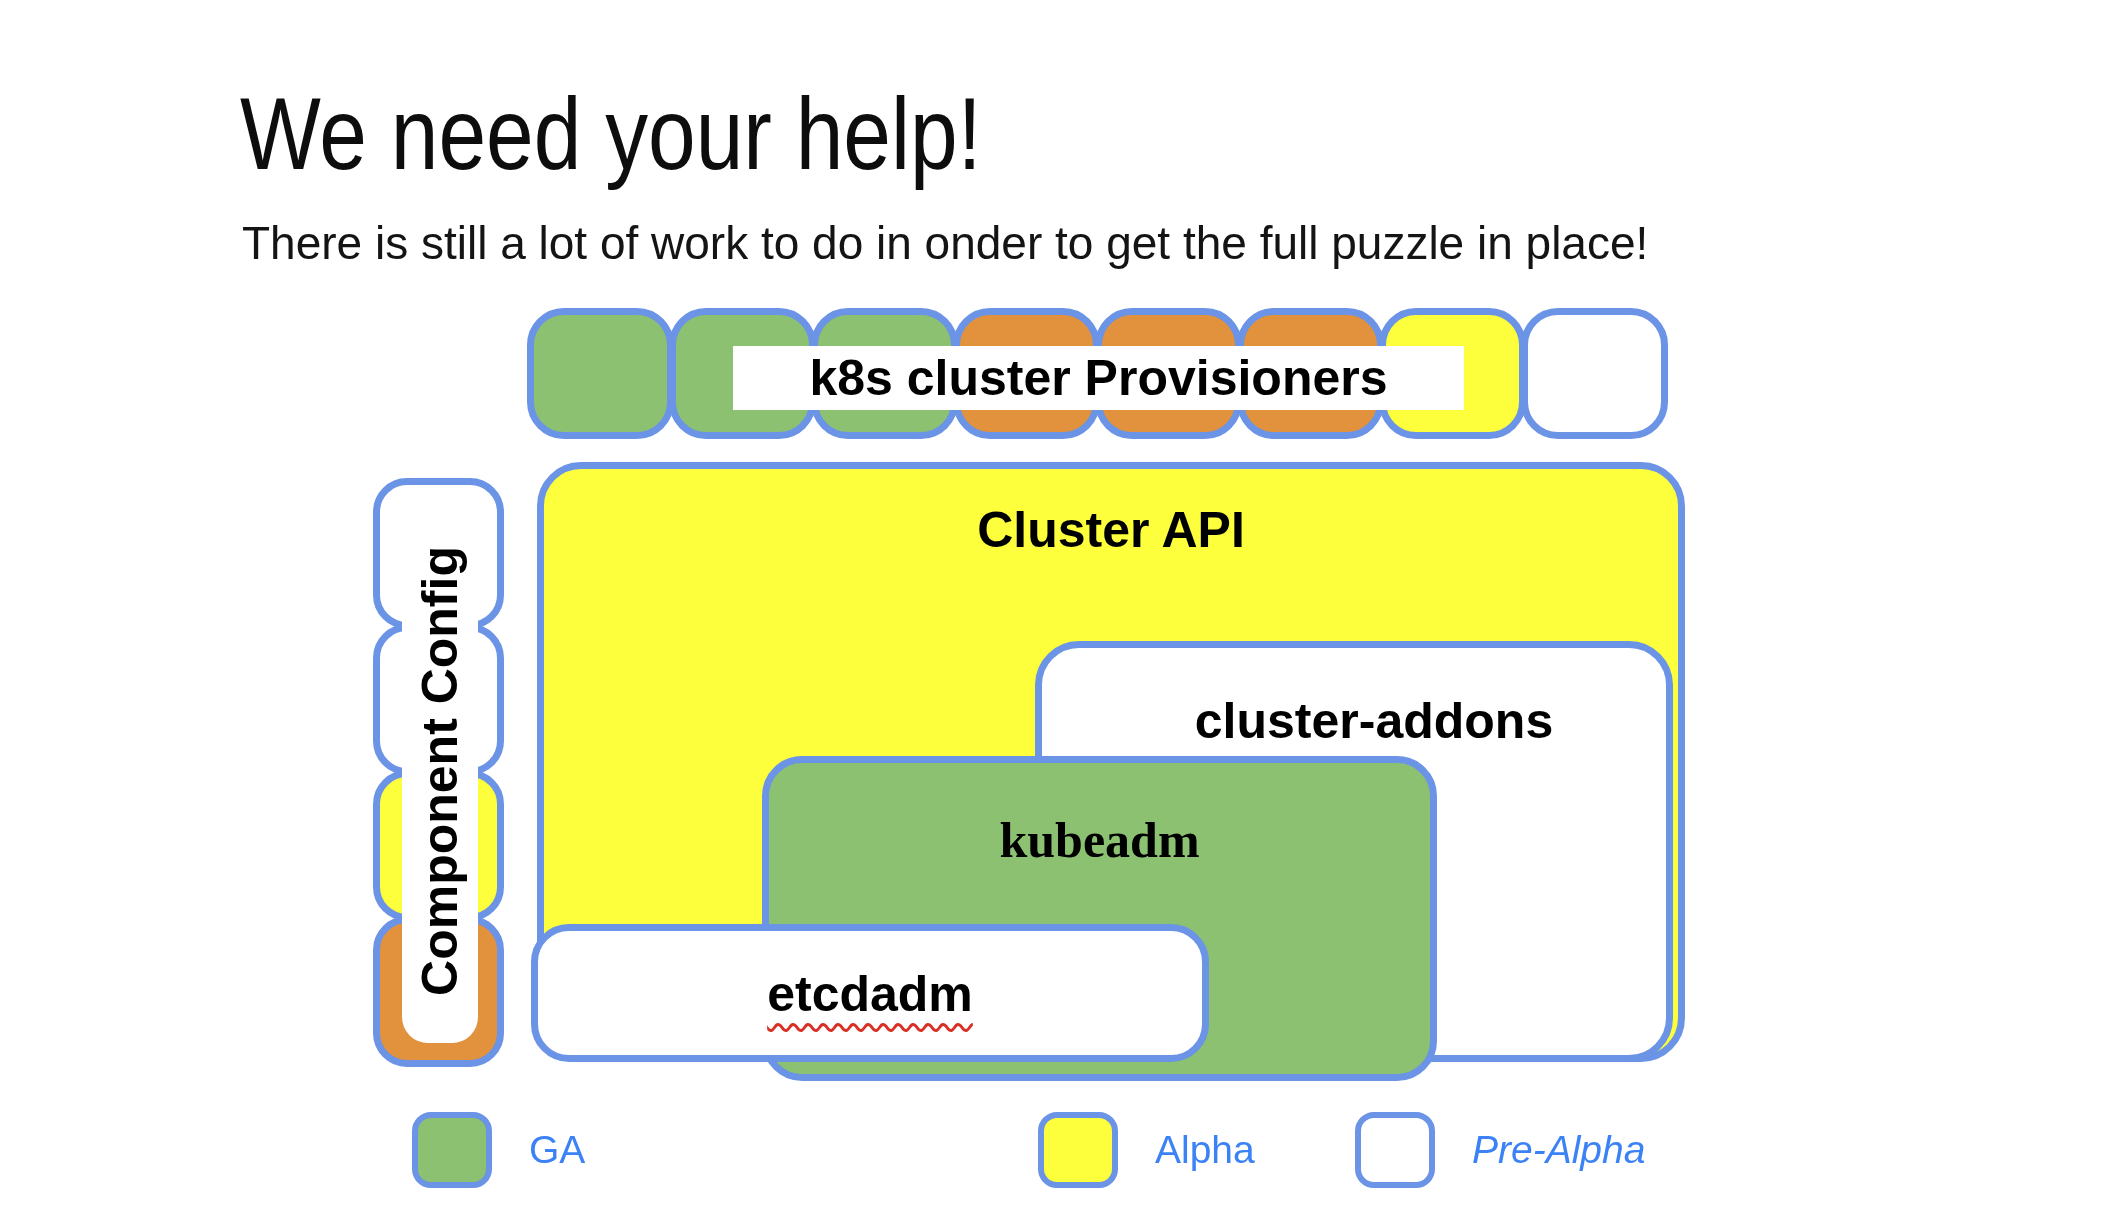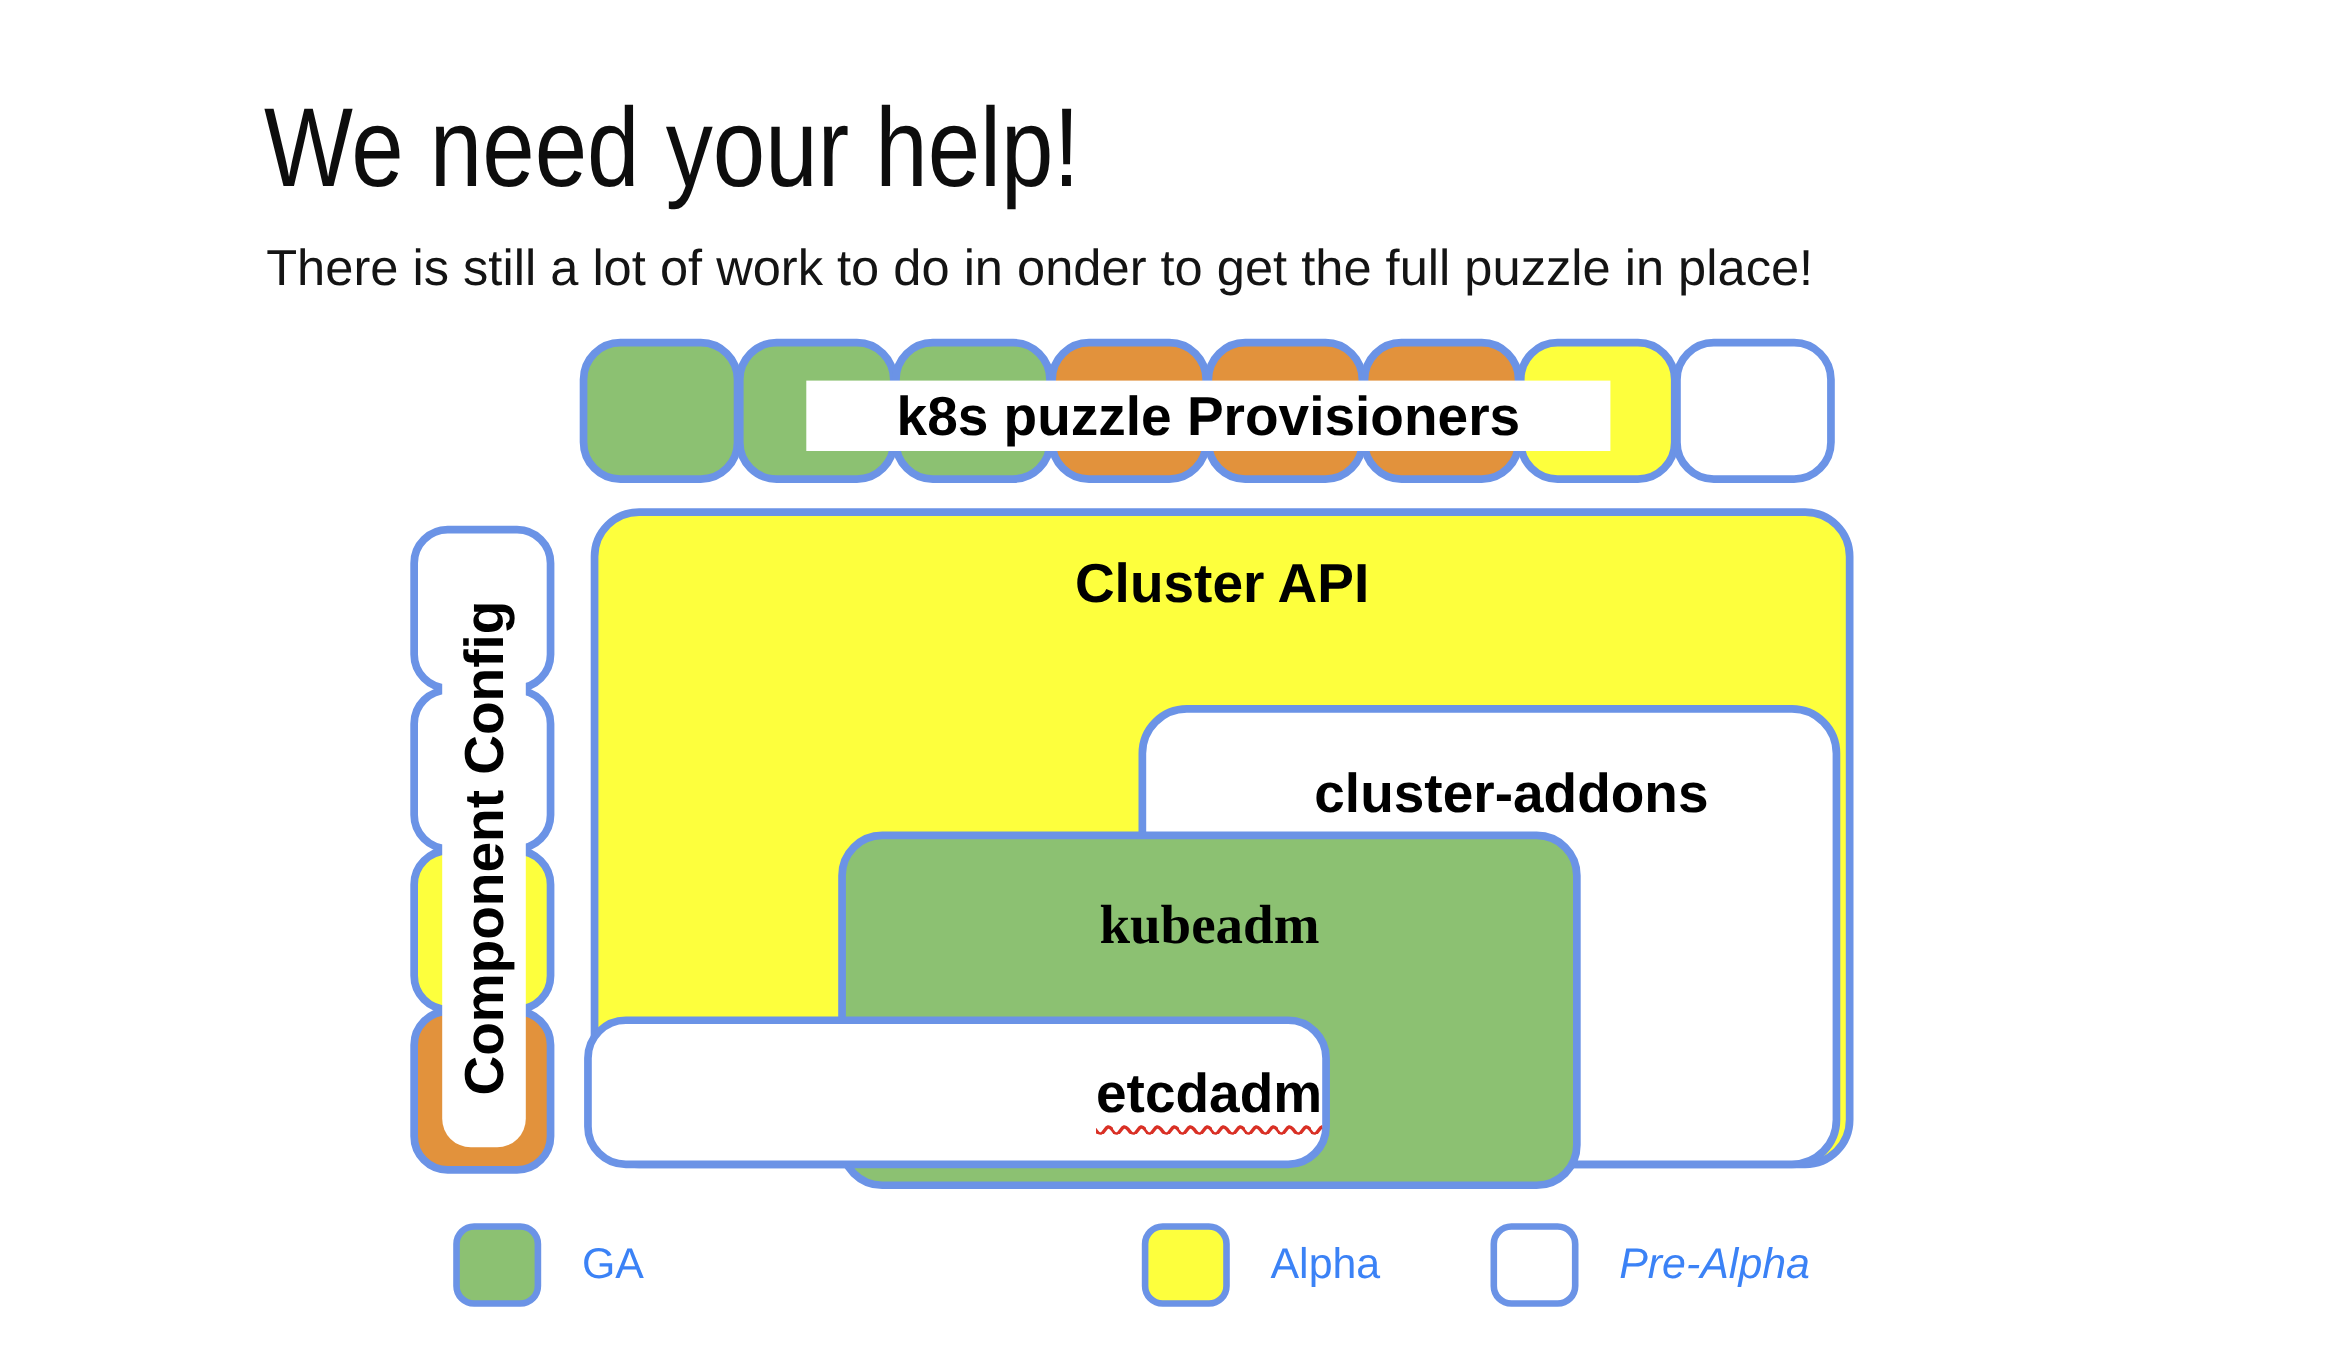--- a/index.html
+++ b/index.html
@@ -50,21 +50,21 @@
   #cluster-addons { left:1035px; top:641px; width:638px;  height:421px; border-radius:44px; z-index:2; }
   #kubeadm        { left:762px;  top:756px; width:675px;  height:325px; border-radius:40px; z-index:3;font-family:Liberation Serif, serif; }
   #etcdadm        { left:531px;  top:924px; width:678px;  height:138px; border-radius:38px; z-index:4; }
   .box-label {
     position:absolute; left:0; right:0; text-align:center;
     font-weight:bold; font-size:50px; line-height:58px; white-space:nowrap;
   }
   #cluster-api    .box-label { top:32px; }
   #cluster-addons .box-label { top:44px;margin-left:40px; }
   #kubeadm        .box-label { top:48px; }
-  #etcdadm        .box-label { top:34px;text-align:right; }
+  #etcdadm        .box-label { top:34px; }
   .squiggle {
     text-decoration-line:underline; text-decoration-style:wavy;
     text-decoration-color:var(--red); text-decoration-thickness:3px;
     text-underline-offset:12px;
   }
 
   
   #legend { position:absolute; left:0; top:1112px; width:2126px; height:80px; }
   .legend-item { position:absolute; top:0; display:flex; align-items:center; }
   .legend-swatch {
@@ -82,21 +82,21 @@
 <div class="prov-row">
     <div class="piece" style="background: rgb(140, 193, 114); left: 0px;"></div>
     <div class="piece" style="background: rgb(140, 193, 114); left: 142px;"></div>
     <div class="piece" style="background: rgb(140, 193, 114); left: 284px;"></div>
     <div class="piece" style="background: rgb(226, 146, 60); left: 426px;"></div>
     <div class="piece" style="background: rgb(226, 146, 60); left: 568px;"></div>
     <div class="piece" style="background: rgb(226, 146, 60); left: 710px;"></div>
     <div class="piece" style="background: rgb(253, 255, 61); left: 852px;"></div>
     <div class="piece" style="background: rgb(255, 255, 255); left: 994px;"></div>
   </div>
-<div class="prov-label">k8s puzzle Provisioners</div>
+<div class="prov-label">k8s cluster Provisioners</div>
 
 <div class="cc-col">
     <div class="piece" style="background: rgb(255, 255, 255); top: 0px;"></div>
     <div class="piece" style="background: rgb(255, 255, 255); top: 146px;"></div>
     <div class="piece" style="background: rgb(253, 255, 61); top: 292px;"></div>
     <div class="piece" style="background: rgb(226, 146, 60); top: 438px;"></div>
   </div>
 <div class="cc-label">
   <span>Component Config</span>
 </div>

